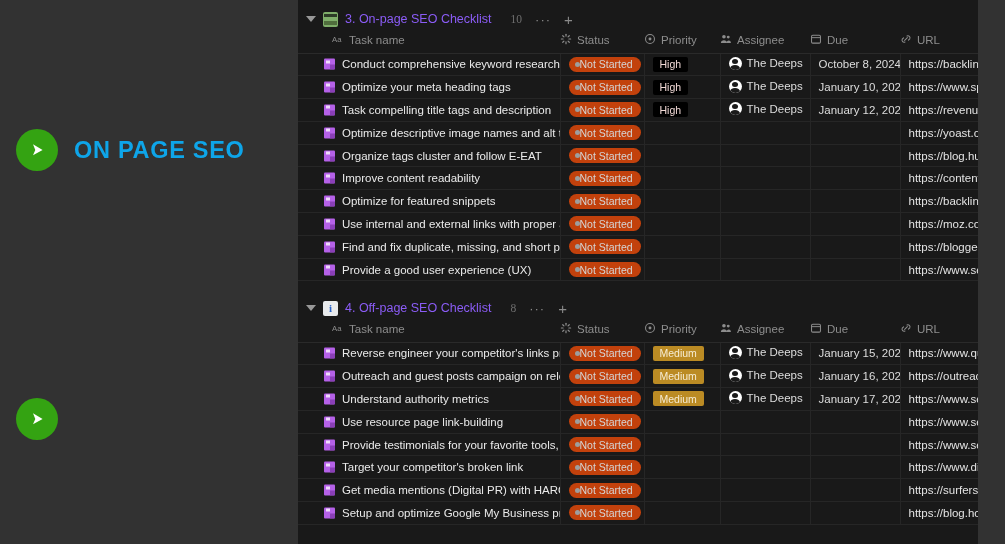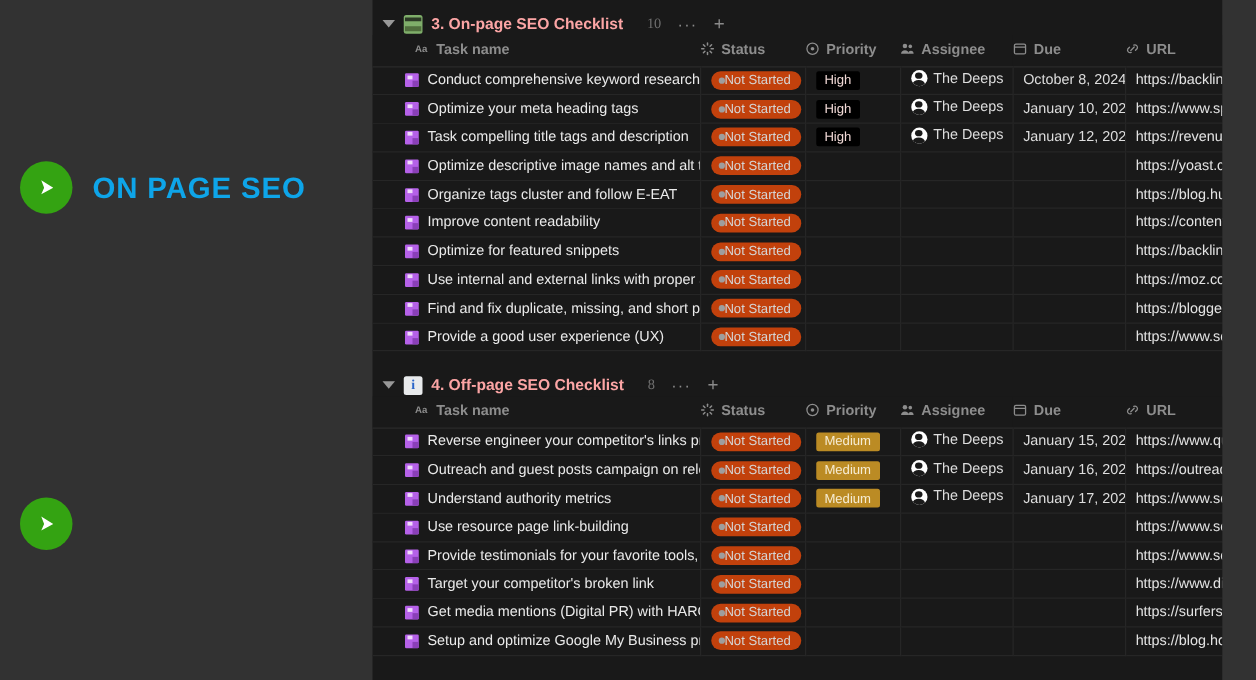--- a/index.html
+++ b/index.html
@@ -73,38 +73,38 @@
   }
   .sec-icon.green::after {
     content: ""; position: absolute; left: 1px; right: 1px; bottom: 2px; height: 4px;
     background: #31421f; opacity:.6;
   }
   .sec-icon.info {
     background: #e8eaec; color: #2a64c8; font-weight: bold;
     font-family: "Liberation Serif", serif; font-size: 11px;
   }
   .sec-title {
-    color: #fca5a5; font-size: 12.5px; font-weight: bold; white-space: nowrap;
+    color: #8b5cf6; font-size: 12.5px; font-weight: normal; white-space: nowrap;
   }
   .sec-count { color: #6f6f6f; font-size: 11.5px; margin-left: 12px; font-family: Liberation Serif, serif; }
   .sec-dots  { color: #8a8a8a; font-size: 13px; margin-left: 6px; letter-spacing:1px; }
   .sec-plus  { color: #8a8a8a; font-size: 15px; margin-left: 6px; line-height: 1; }
 
   
   table.db { width: 680px; border-collapse: collapse; table-layout: fixed; }
   table.db col.c-name  { width: 262px; }
   table.db col.c-stat  { width: 84px; }
   table.db col.c-prio  { width: 76px; }
   table.db col.c-asg   { width: 90px; }
   table.db col.c-due   { width: 90px; }
   table.db col.c-url   { width: 78px; }
 
   table.db th {
     height: 25px; padding: 0 0 0 0; text-align: left;
-    font-weight: bold; font-size: 11.5px; color: #8d8d8d;
+    font-weight: normal; font-size: 11.5px; color: #8d8d8d;
     border-bottom: 1px solid #2a2a2a; vertical-align: middle;
     background: #191919;
   }
   table.db th .hd { display: flex; align-items: center; gap: 5px; }
   table.db th.first { padding-left: 34px; }
 
   table.db td {
     height: 22.8px; padding: 0 0 0 8px; font-size: 11.5px; color: #dddddd;
     border-bottom: 1px solid #262626; border-right: 1px solid #262626;
     vertical-align: middle; white-space: nowrap; overflow: hidden;

